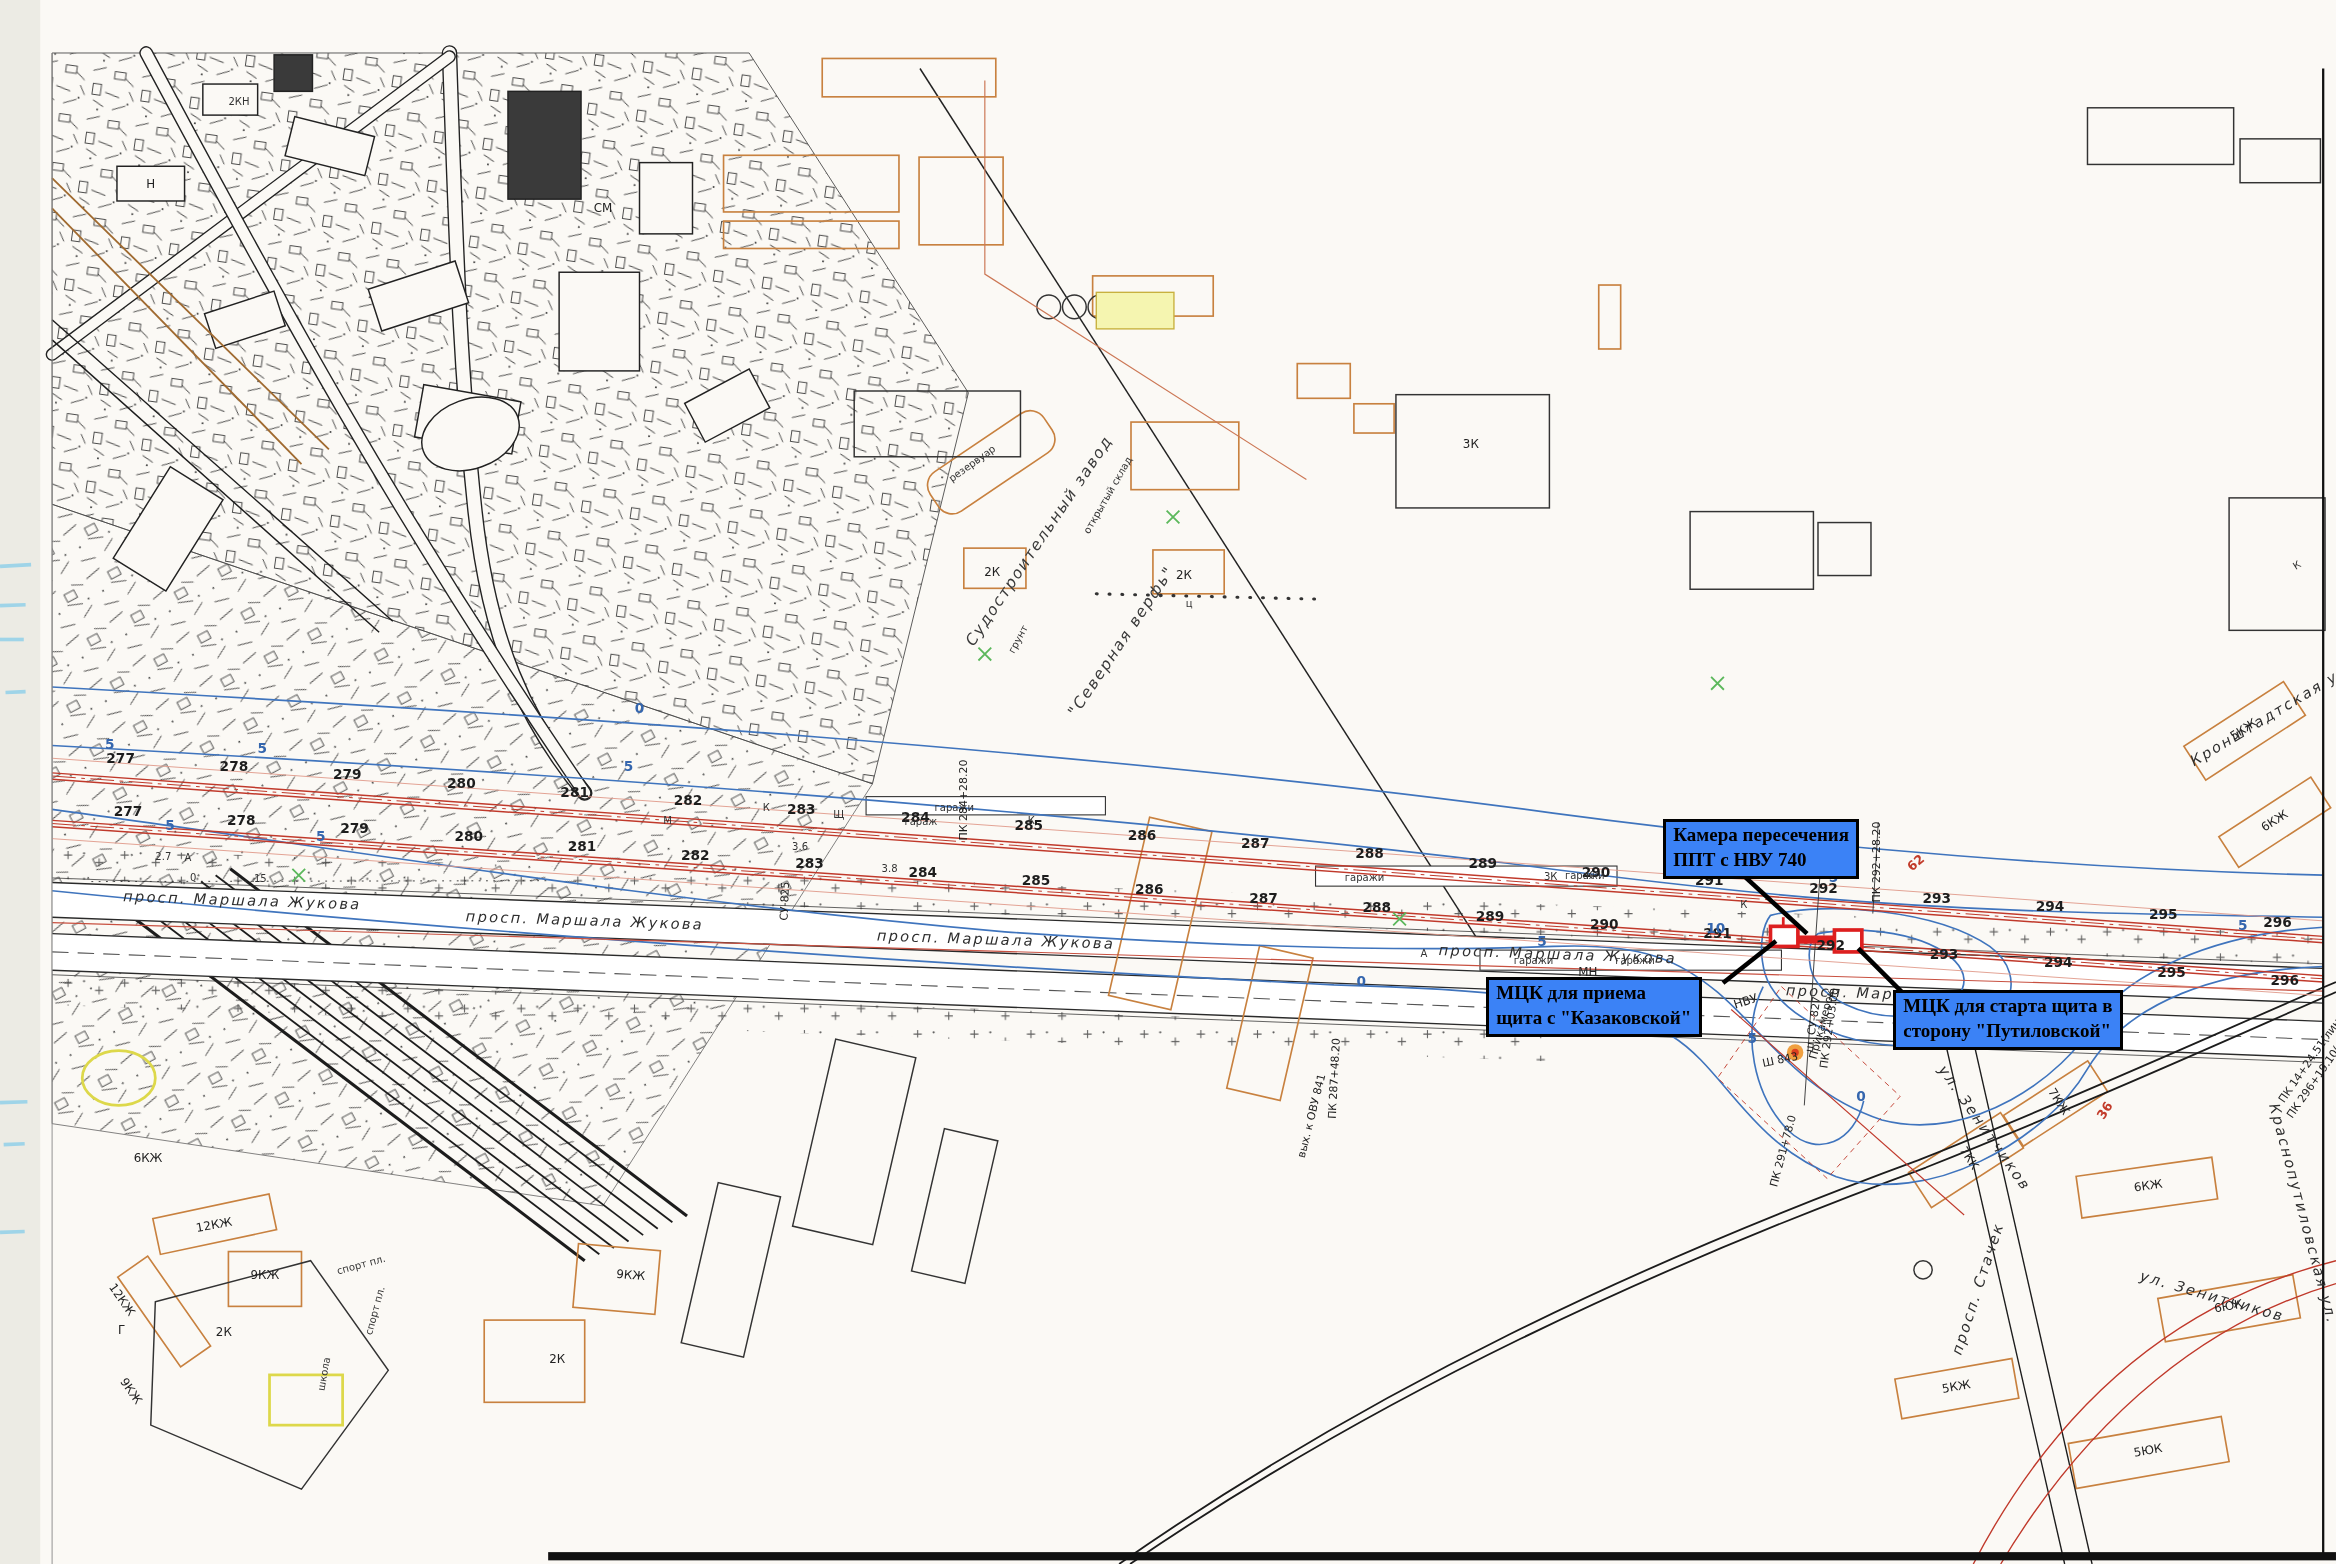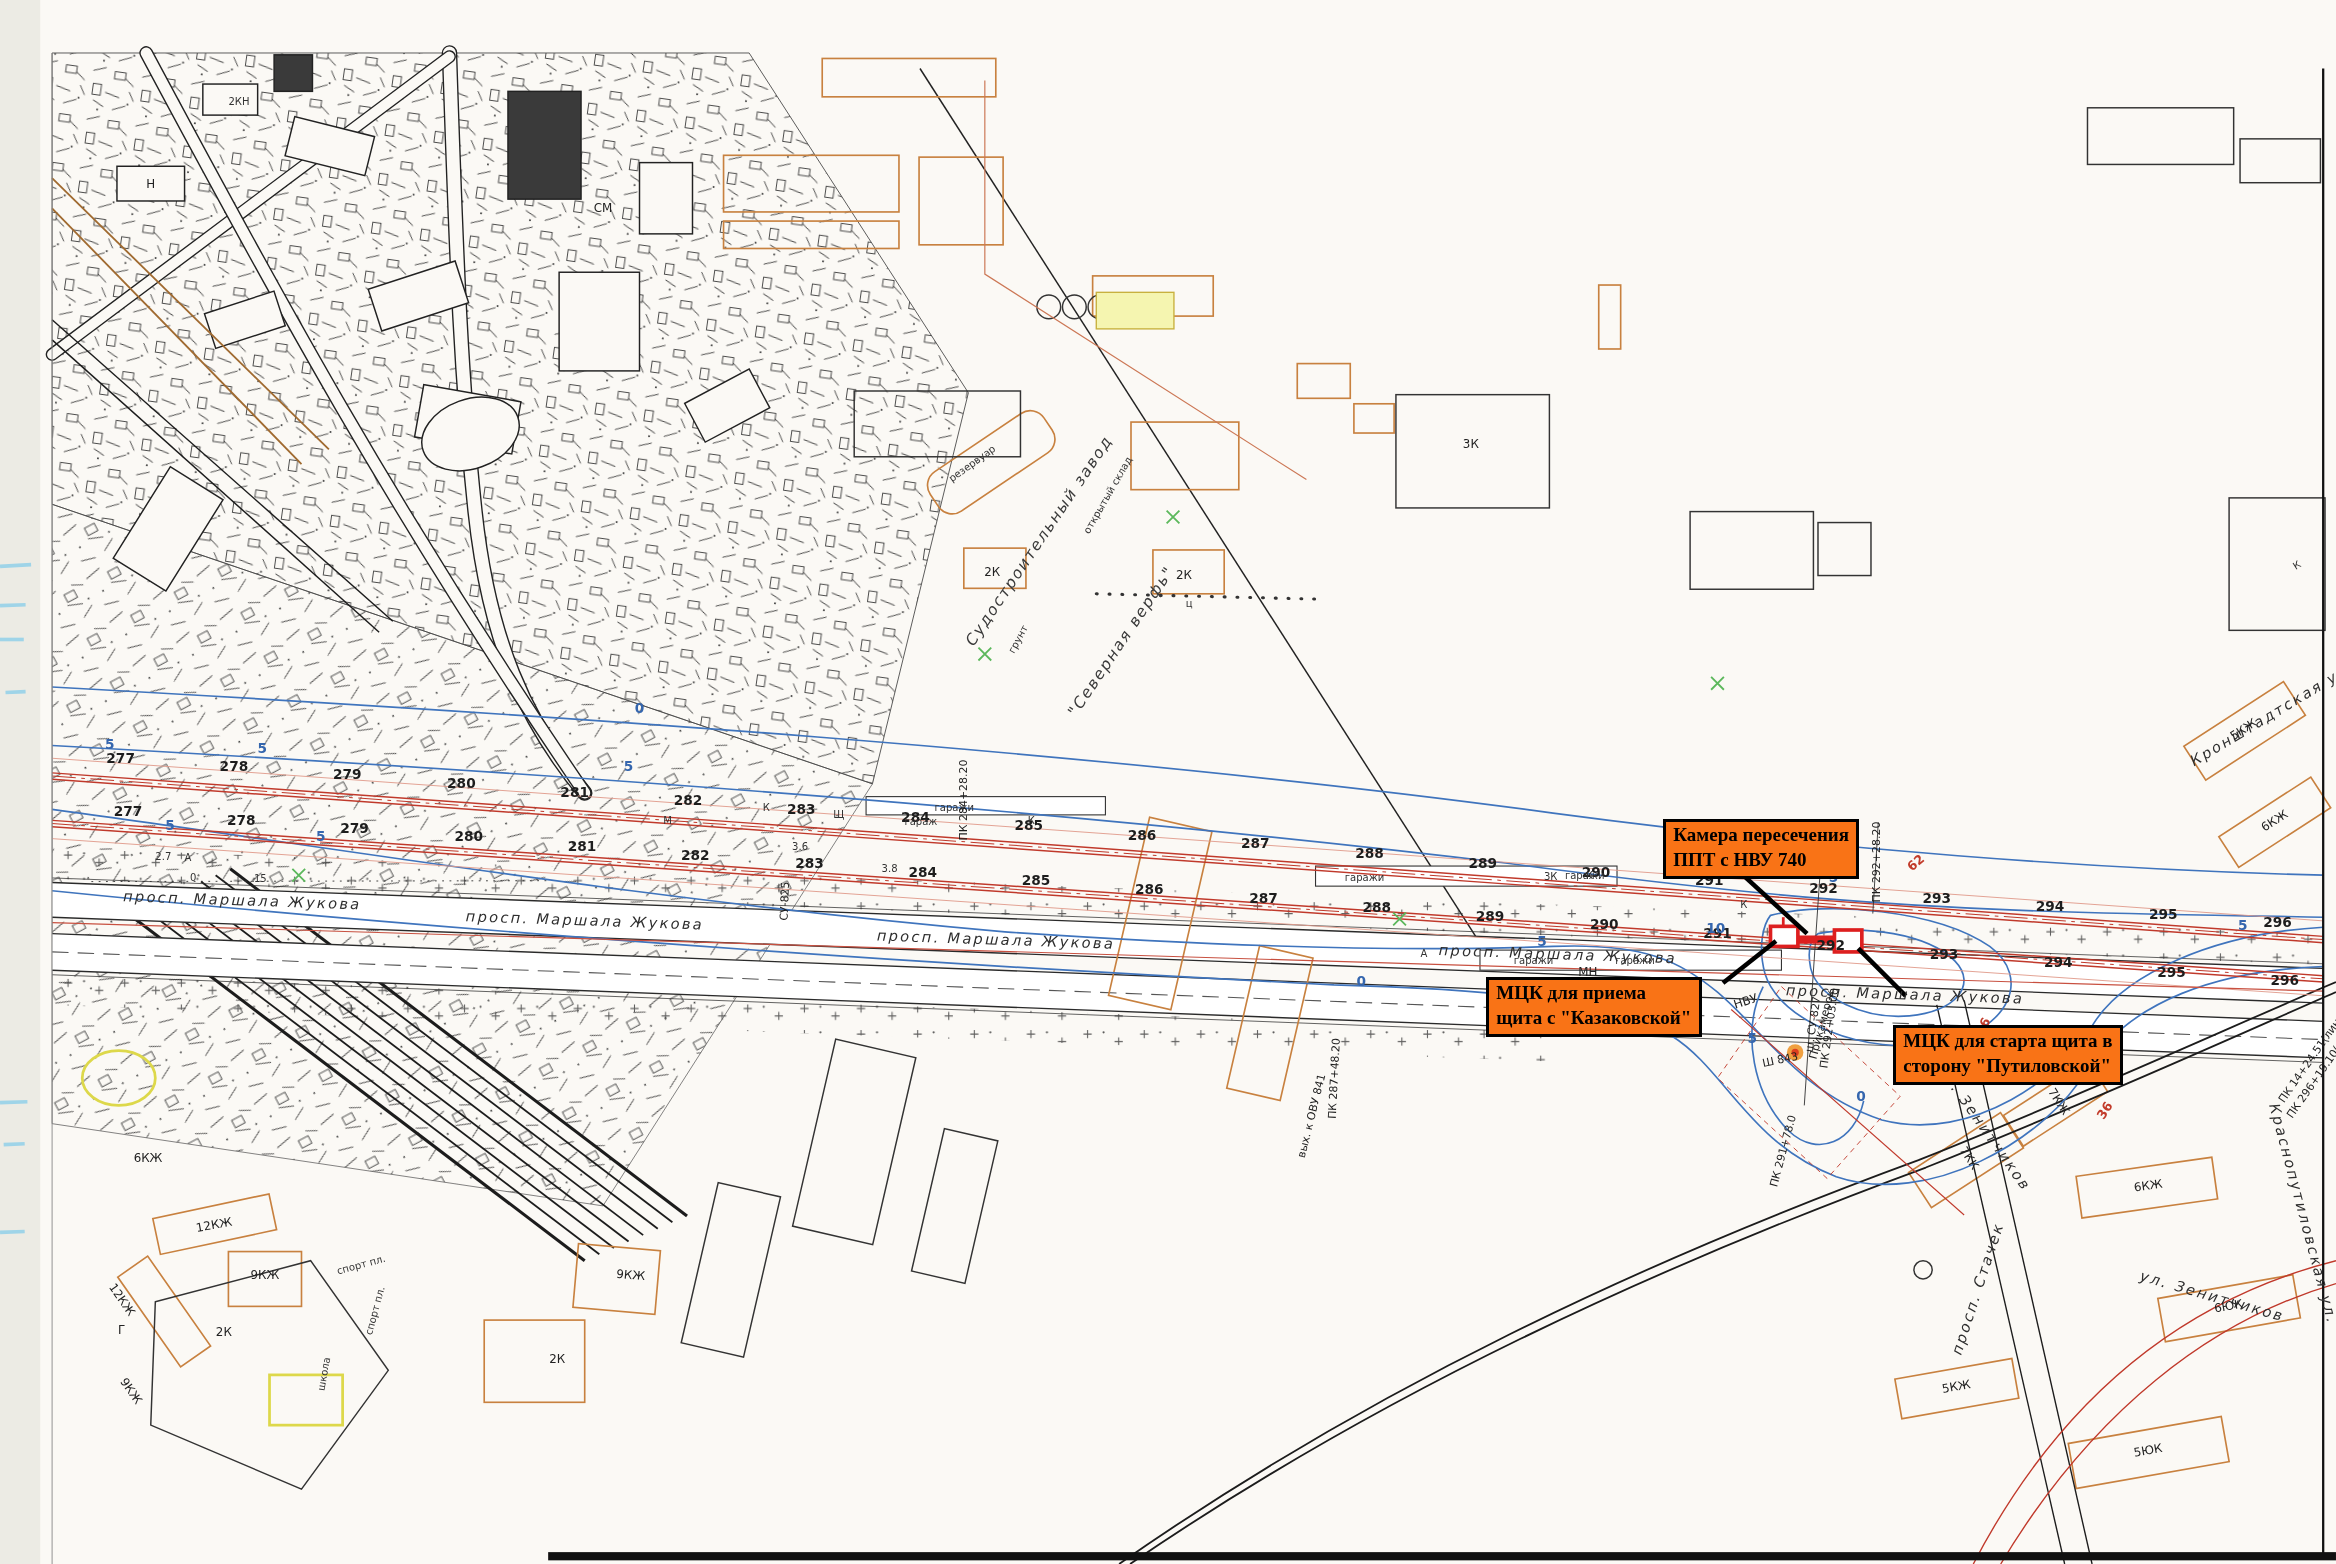--- a/index.html
+++ b/index.html
@@ -3,26 +3,26 @@
 <meta charset="utf-8">
 <style>
   html,body{margin:0;padding:0;background:#fff;}
   .stage{position:relative;width:2336px;height:1564px;background:#fff;overflow:hidden;
          font-family:"DejaVu Sans",sans-serif;}
   .stage > svg{position:absolute;left:0;top:0;}
   .titleblock{position:absolute;left:1117px;top:20px;color:#1a1a1a;
               font-family:"Liberation Serif",serif;}
   .title{font-size:25px;}
   .subtitle{font-size:19px;margin-top:2.7px;}
-  .callout{position:absolute;background:#f97316;border:3.7px solid #000;padding:0.9px 7.3px 3.7px;
+  .callout{position:absolute;background:#3b82f6;border:3.7px solid #000;padding:0.9px 7.3px 3.7px;
            font-family:"Liberation Serif",serif;font-weight:bold;font-size:19px;
            line-height:1.3;color:#000;white-space:nowrap;}
   #co-camera{left:1663px;top:819px;}
   #co-receive{left:1486px;top:977px;}
-  #co-start{left:1893px;top:990px;margin-top:35px;}
+  #co-start{left:1893px;top:990px;}
   text.ml{font-size:13px;fill:#222;}
   text.pk{font-size:15px;font-weight:bold;fill:#1d1d1d;text-anchor:middle;}
   text.st{font-size:16px;letter-spacing:2.5px;fill:#2e2e2e;text-anchor:middle;font-style:italic;}
   text.bl{font-size:15px;font-weight:bold;fill:#3566ae;text-anchor:middle;}
   text.rd{font-size:14px;font-weight:bold;fill:#c23b2a;text-anchor:middle;}
   text.sm{font-size:11px;fill:#333;}
   text.sta{font-size:12px;fill:#1d1d1d;}
   text.fac{font-size:17px;letter-spacing:2px;fill:#3a3a3a;font-style:italic;text-anchor:middle;}
   text.bld{font-size:13px;fill:#222;text-anchor:middle;}
 </style>

